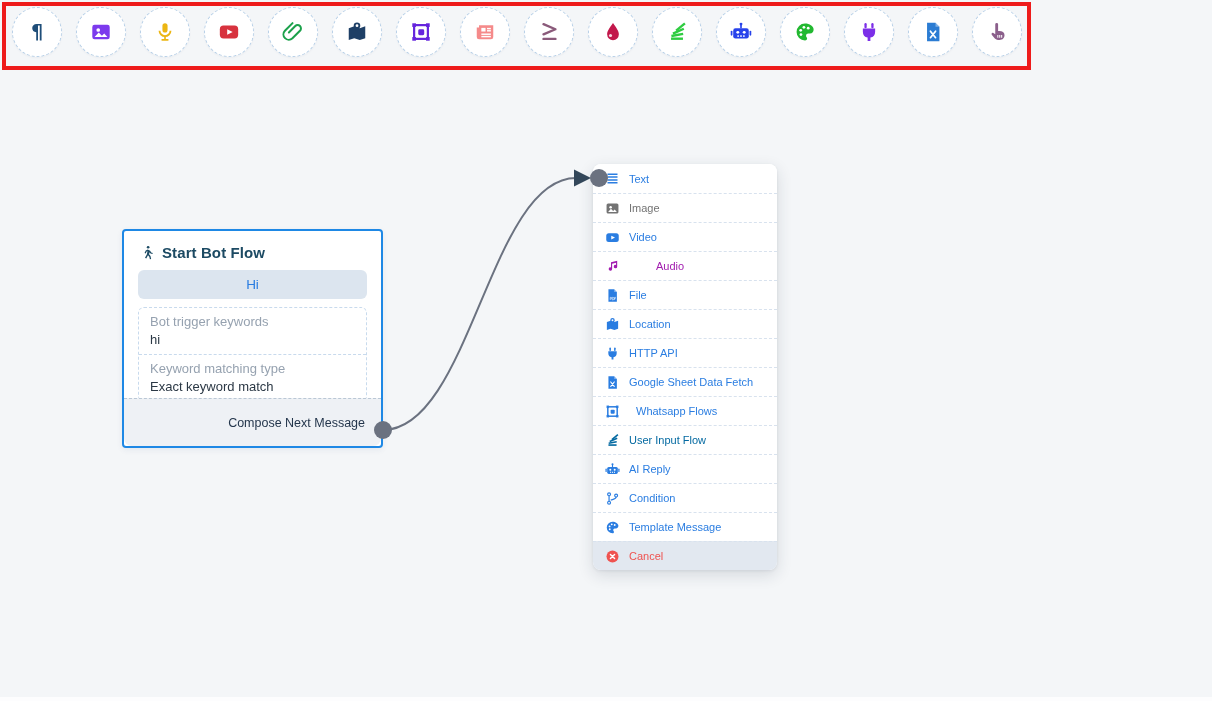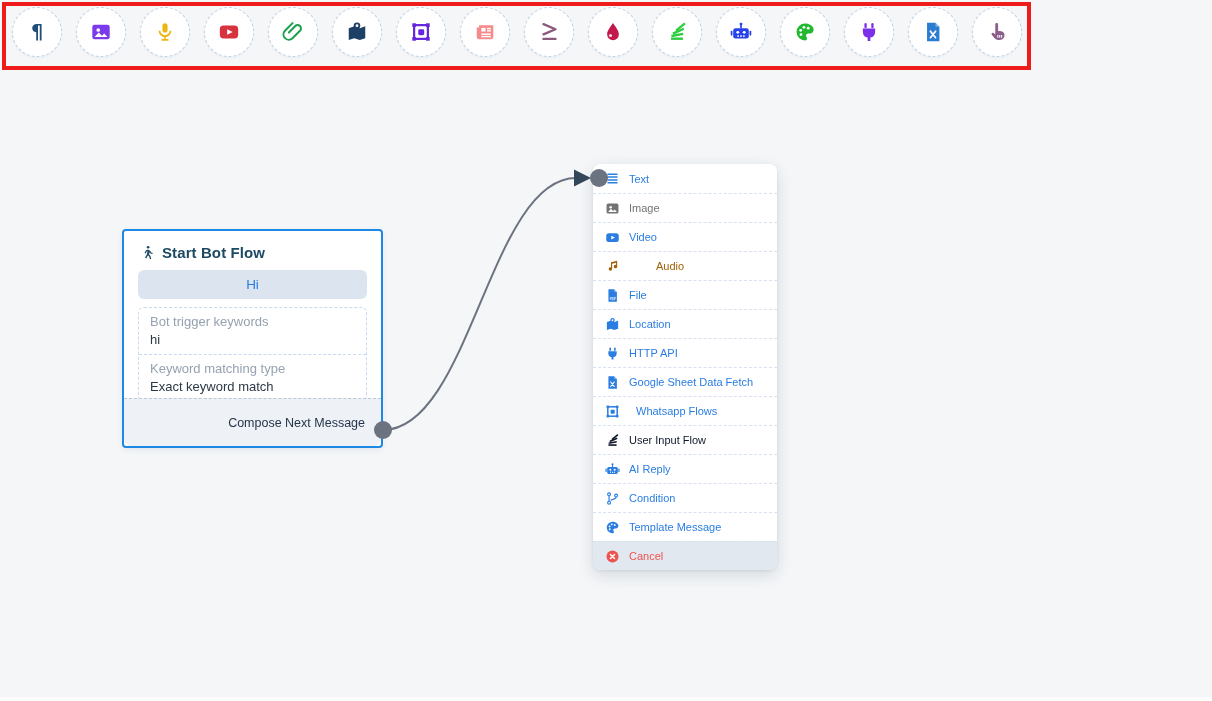--- a/index.html
+++ b/index.html
@@ -390,21 +390,21 @@
 
   <div class="menu-item" style="color: rgb(42, 125, 225);">
     <span class="icon">
           <svg>
             <use href="#youtube-icon"></use>
           </svg>
         </span>
     <span class="menu-label">Video</span>
   </div>
 
-  <div class="menu-item" style="color: #a16207; gap: 36px;">
+  <div class="menu-item" style="color: #a21caf; gap: 36px;">
     <span class="icon">
           <svg>
             <use href="#audio-icon"></use>
           </svg>
         </span>
     <span class="menu-label">Audio</span>
   </div>
 
   <div class="menu-item" style="color: rgb(42, 125, 225);">
     <span class="icon">
@@ -446,21 +446,21 @@
 
   <div class="menu-item" style="color: rgb(42, 125, 225); gap: 16px;">
     <span class="icon">
           <svg>
             <use href="#frame-image-icon"></use>
           </svg>
         </span>
     <span class="menu-label">Whatsapp Flows</span>
   </div>
 
-  <div class="menu-item" style="color: #0f172a;">
+  <div class="menu-item" style="color: #0369a1;">
     <span class="icon">
           <svg>
             <use href="#stack-icon"></use>
           </svg>
         </span>
     <span class="menu-label">User Input Flow</span>
   </div>
 
   <div class="menu-item" style="color: rgb(42, 125, 225);">
     <span class="icon">

